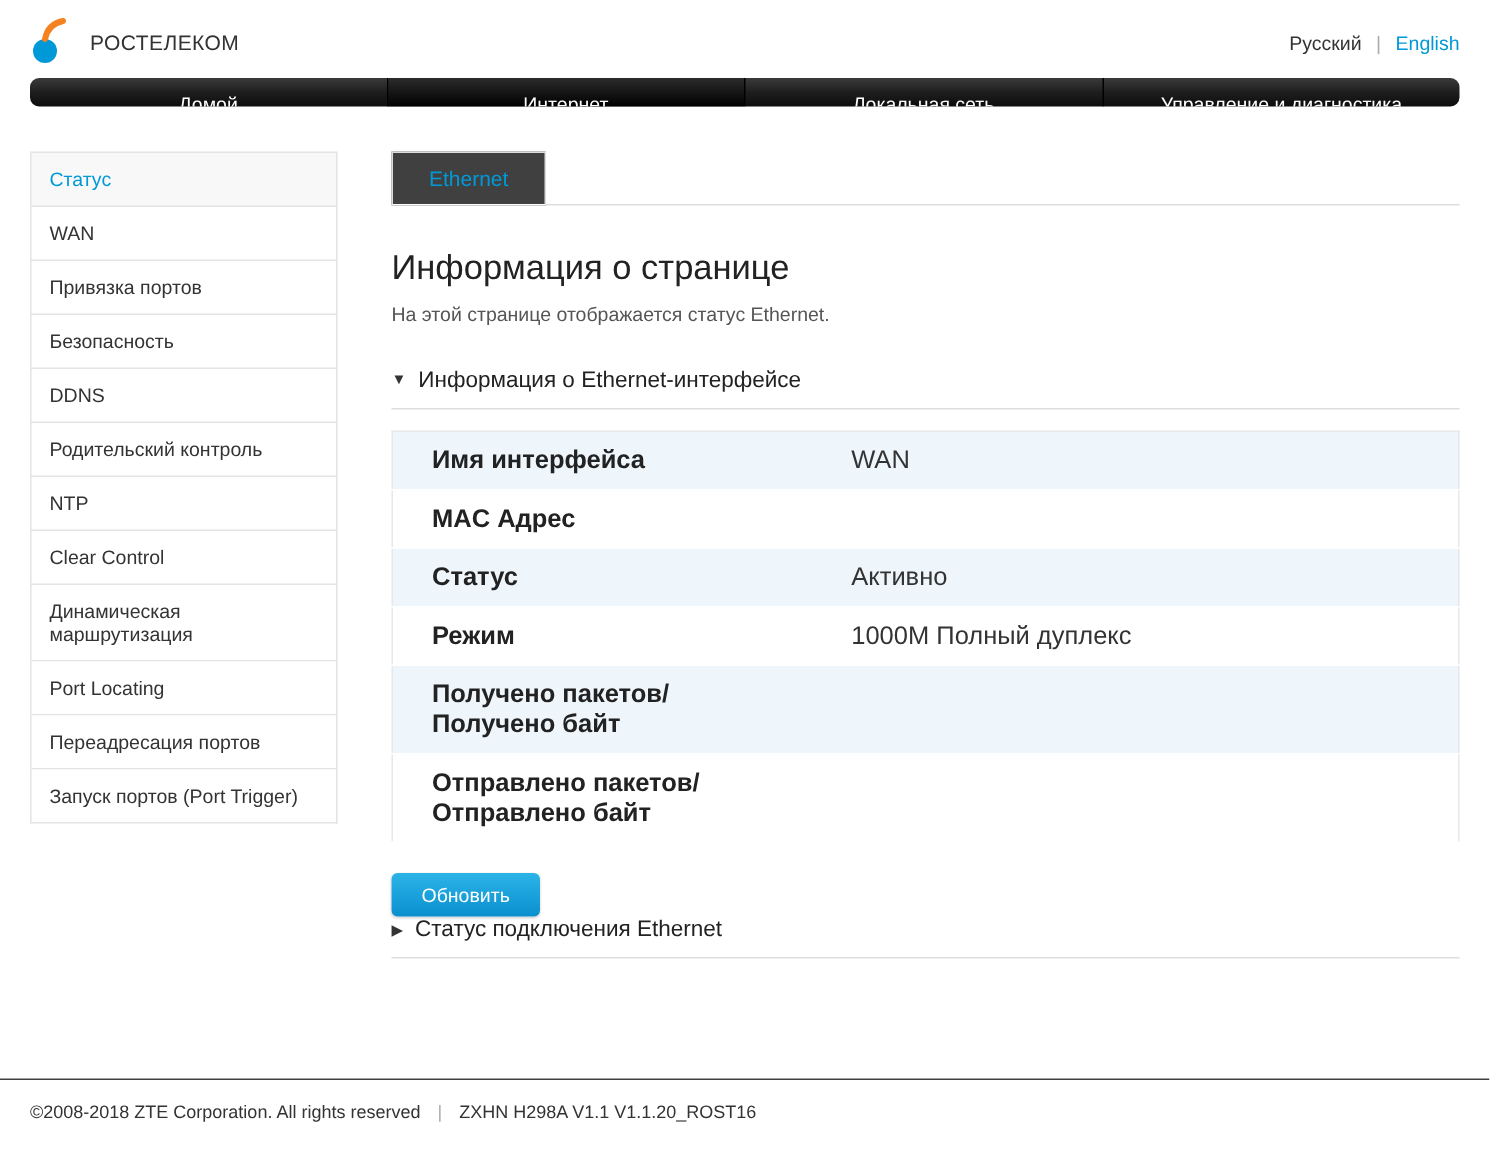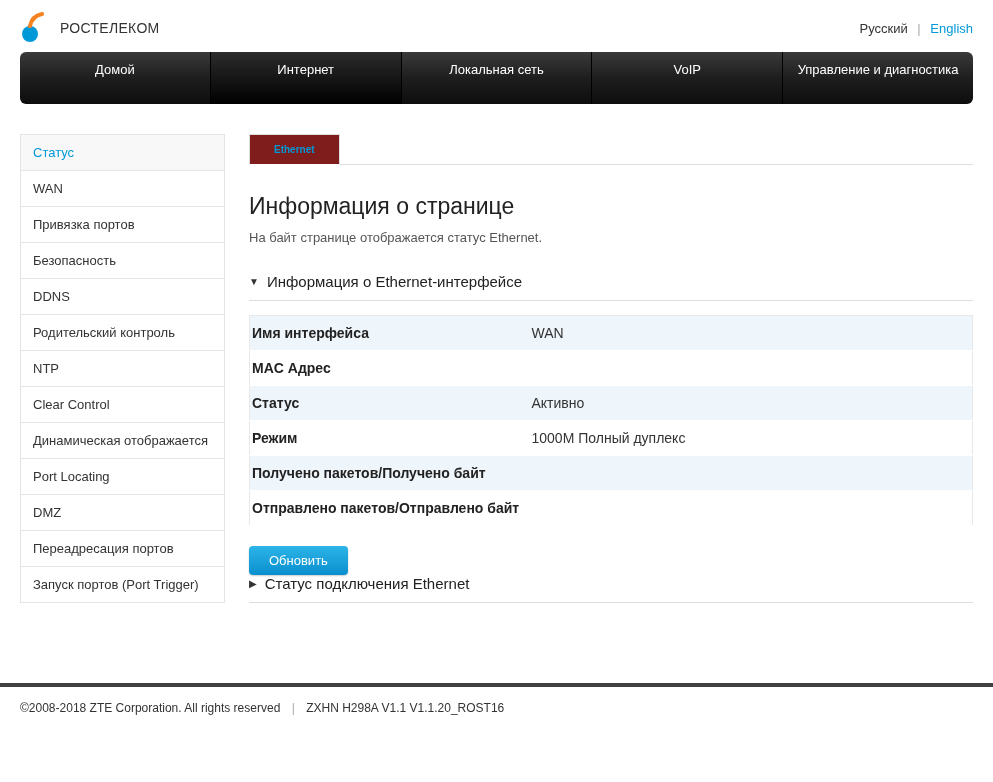--- a/index.html
+++ b/index.html
@@ -6,46 +6,46 @@
 body { font-family: "Segoe UI", Tahoma, sans-serif; background: #fff; color: #333; width: 993px; }
 .header { display: flex; align-items: center; justify-content: space-between; padding: 12px 20px 8px 20px; gap: 35px; }
 .logo { display: flex; align-items: center; gap: 8px; }
 .logo-mark { width: 32px; height: 32px; }
 .logo-text { text-transform: uppercase; font-size: 14px; color: #333; letter-spacing: 0.3px; }
 .lang { font-size: 13px; }
 .lang a { text-decoration: none; }
 .lang .ru { color: #333; }
 .lang .sep { color: #aaa; margin: 0 6px; }
 .lang .en { color: #0099d8; }
-.nav { background: linear-gradient(to bottom, #3a3a3a 0%, #1e1e1e 50%, #0d0d0d 100%); border-radius: 6px; margin: 0 20px; display: flex; overflow: hidden; height: 52px; justify-content: flex-end; }
+.nav { background: linear-gradient(to bottom, #3a3a3a 0%, #1e1e1e 50%, #0d0d0d 100%); border-radius: 6px; margin: 0 20px; display: flex; overflow: hidden; height: 19px; justify-content: flex-end; }
 .nav-item { flex: 1; text-align: center; color: #fff; font-size: 13px; line-height: 36px; cursor: pointer; border-right: 1px solid #000; position: relative; }
 .nav-item:last-child { border-right: none; }
 .nav-item.active { background: linear-gradient(to bottom, #2c2c2c 0%, #000 100%); }
-.container { display: flex; margin: 30px 20px 40px 20px; gap: 24px; }
+.container { display: flex; margin: 30px 20px 40px 20px; gap: 36px; }
 .sidebar { width: 205px; flex-shrink: 0; }
 .sidebar-item { border: 1px solid #e4e4e4; border-top: none; padding: 10px 12px; font-size: 13px; color: #333; cursor: pointer; background: #fff; }
 .sidebar-item:first-child { border-top: 1px solid #e4e4e4; }
 .sidebar-item.active { color: #0099d8; background: #f8f8f8; }
 .main { flex: 1; }
 .tabs { display: flex; border-bottom: 1px solid #ddd; }
-.tab { border: 1px solid #ddd; border-bottom: 1px solid #fff; padding: 9px 24px; font-size: 10px; color: #0099d8; margin-bottom: -1px; cursor: pointer; background: #7f1d1d; font-weight: bold; }
+.tab { border: 1px solid #ddd; border-bottom: 1px solid #fff; padding: 9px 24px; font-size: 14px; color: #0099d8; margin-bottom: -1px; cursor: pointer; background: #404040; }
 .page-title { font-size: 23px; font-weight: 300; color: #222; margin: 28px 0 10px 0; }
 .page-desc { font-size: 13px; color: #555; margin-bottom: 28px; }
 .section-head { display: flex; align-items: center; gap: 8px; font-size: 15px; color: #222; border-bottom: 1px solid #ddd; padding-bottom: 10px; margin-bottom: 14px; cursor: pointer; }
 .section-head.closed { margin-bottom: 40px; }
 .tri { font-size: 10px; color: #333; }
 .info-table { width: 100%; border-collapse: collapse; margin-bottom: 20px; border: 1px solid #e8e8e8; }
 .info-table tr:nth-child(odd) td { background: #eef5fb; }
 .info-table tr:nth-child(even) td { background: #fff; }
-.info-table td { padding: 9px 2px; font-size: 14px; border-bottom: 1px solid #fff; }
+.info-table td { padding: 9px 26px; font-size: 17px; border-bottom: 1px solid #fff; }
 .info-table .key { width: 280px; font-weight: 600; color: #222; }
 .info-table .val { color: #333; }
 .btn-row { display: flex; justify-content: flex-start; }
 .btn { background: linear-gradient(to bottom, #2cb4e8, #0a8fce); color: #fff; border: none; border-radius: 4px; padding: 7px 20px; font-size: 13px; cursor: pointer; box-shadow: 0 1px 2px rgba(0,0,0,0.2); }
-.footer { border-top: 4px solid #404040; padding: 14px 20px; font-size: 12px; color: #333; }
+.footer { border-top: 1px solid #404040; padding: 14px 20px; font-size: 12px; color: #333; }
 .footer .sep2 { color: #aaa; margin: 0 8px; }
 </style>
 </head>
 <body>
 
 <div class="header">
   <div class="logo">
     <svg class="logo-mark" viewBox="0 0 32 32">
       <circle cx="10" cy="22" r="8" fill="#0099d8"></circle>
       <path d="M10 14 Q12 4 22 2" stroke="#f58220" stroke-width="4" fill="none" stroke-linecap="round"></path>
@@ -56,48 +56,46 @@
     <a href="#" class="ru">Русский</a>
     <span class="sep">|</span>
     <a href="#" class="en">English</a>
   </div>
 </div>
 
 <div class="nav">
   <div class="nav-item">Домой</div>
   <div class="nav-item active">Интернет</div>
   <div class="nav-item">Локальная сеть</div>
-  <div class="nav-item">VoIP</div>
   <div class="nav-item">Управление и диагностика</div>
 </div>
 
 <div class="container">
   <div class="sidebar">
     <div class="sidebar-item active">Статус</div>
     <div class="sidebar-item">WAN</div>
     <div class="sidebar-item">Привязка портов</div>
     <div class="sidebar-item">Безопасность</div>
     <div class="sidebar-item">DDNS</div>
     <div class="sidebar-item">Родительский контроль</div>
     <div class="sidebar-item">NTP</div>
     <div class="sidebar-item">Clear Control</div>
-    <div class="sidebar-item">Динамическая отображается</div>
+    <div class="sidebar-item">Динамическая маршрутизация</div>
     <div class="sidebar-item">Port Locating</div>
-    <div class="sidebar-item">DMZ</div>
     <div class="sidebar-item">Переадресация портов</div>
     <div class="sidebar-item">Запуск портов (Port Trigger)</div>
   </div>
 
   <div class="main">
     <div class="tabs">
       <div class="tab">Ethernet</div>
     </div>
 
     <h1 class="page-title">Информация о странице</h1>
-    <div class="page-desc">На байт странице отображается статус Ethernet.</div>
+    <div class="page-desc">На этой странице отображается статус Ethernet.</div>
 
     <div class="section-head">
       <span class="tri">▼</span>
       <span>Информация о Ethernet-интерфейсе</span>
     </div>
 
     <table class="info-table">
       <tbody>
           <tr>
         <td class="key">Имя интерфейса</td>

